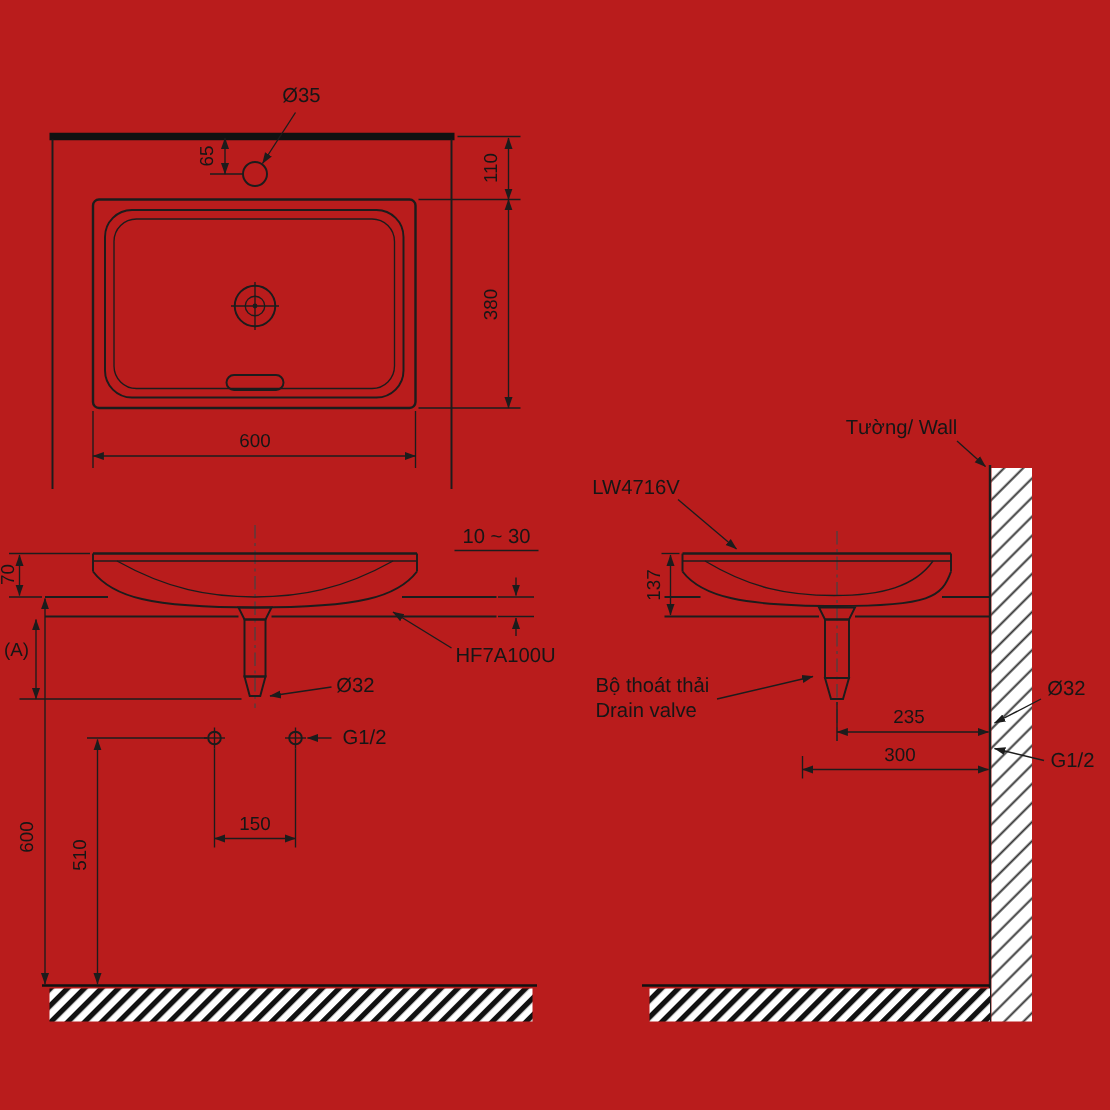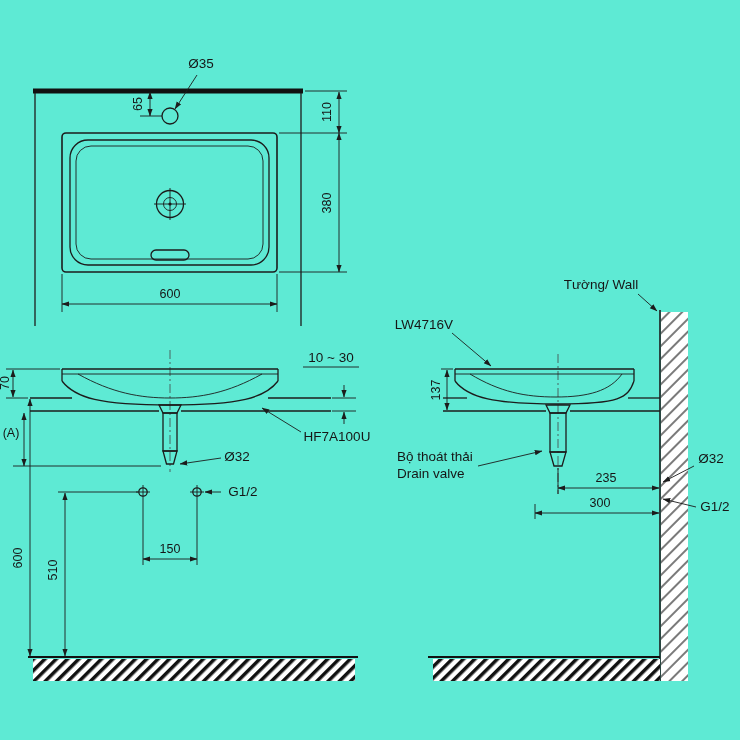--- a/index.html
+++ b/index.html
@@ -1,16 +1,16 @@
 <!DOCTYPE html>
 <html><head>
 <meta charset="utf-8">
 <style>
   html,body{margin:0;padding:0;background:#ffffff;}
-  .wrap{width:740px;height:740px;background:#5eead4;position:relative;overflow:hidden;
+  .wrap{width:740px;height:740px;background:#b91c1c;position:relative;overflow:hidden;
         font-family:"Liberation Sans","DejaVu Sans",sans-serif;}
   svg text{font-family:"Liberation Sans","DejaVu Sans",sans-serif;fill:#161616;}
   .dim{font-size:12.5px;}
   .lbl{font-size:13.5px;}
   .ln  {stroke:#1c1c1c;stroke-width:1.3;fill:none;}
   .med {stroke:#1c1c1c;stroke-width:1.6;fill:none;}
   .thin{stroke:#1c1c1c;stroke-width:0.9;fill:none;}
   .thick{stroke:#111111;stroke-width:5;fill:none;}
   .ext {stroke:#1c1c1c;stroke-width:0.9;fill:none;}
   .dimln{stroke:#1c1c1c;stroke-width:0.9;fill:none;}

